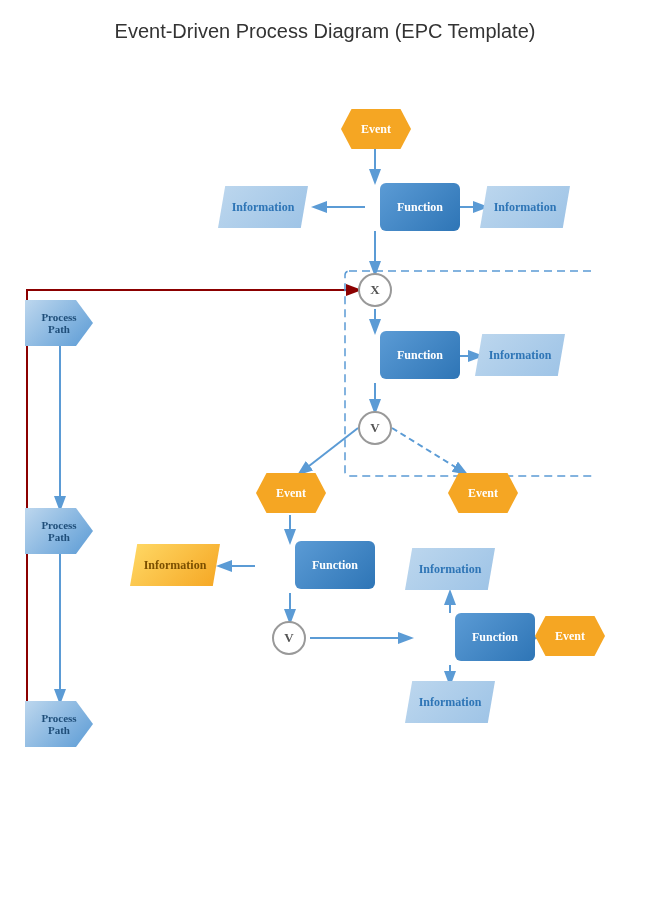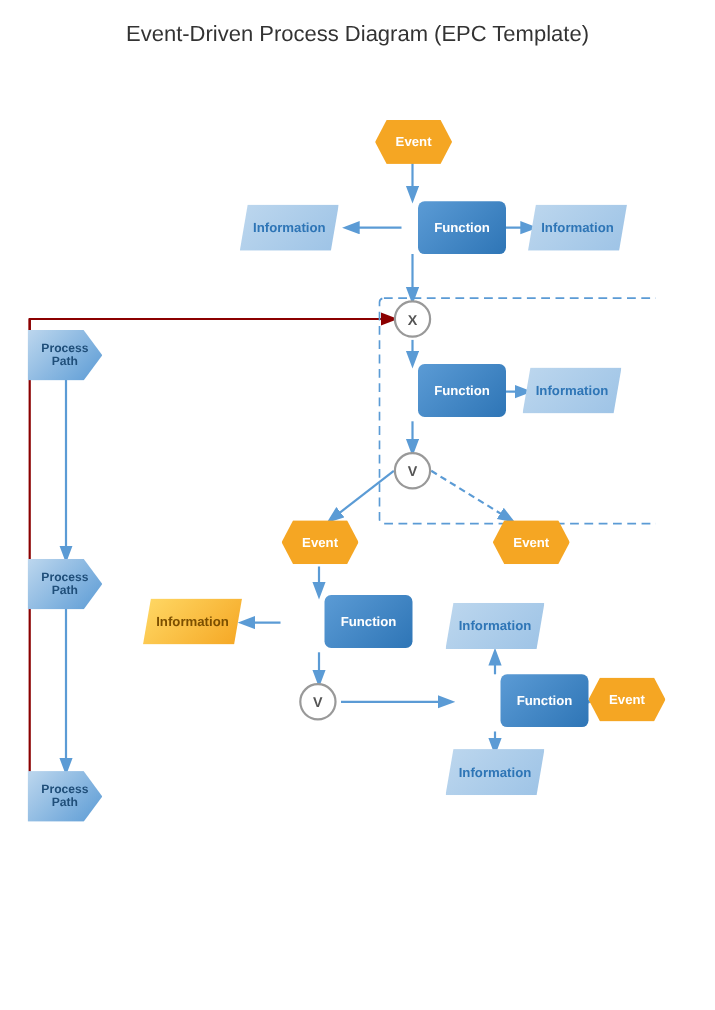--- a/index.html
+++ b/index.html
@@ -17,20 +17,21 @@
       font-size: 20px;
       color: #333;
       padding: 20px 0 10px 0;
       font-weight: normal;
     }
 
     .diagram-container {
       position: relative;
       width: 596px;
       height: 860px;
+      font-family: Liberation Serif, serif;
     }
 
     
     .connectors-svg {
       position: absolute;
       top: 0; left: 0;
       width: 100%;
       height: 100%;
       pointer-events: none;
     }

